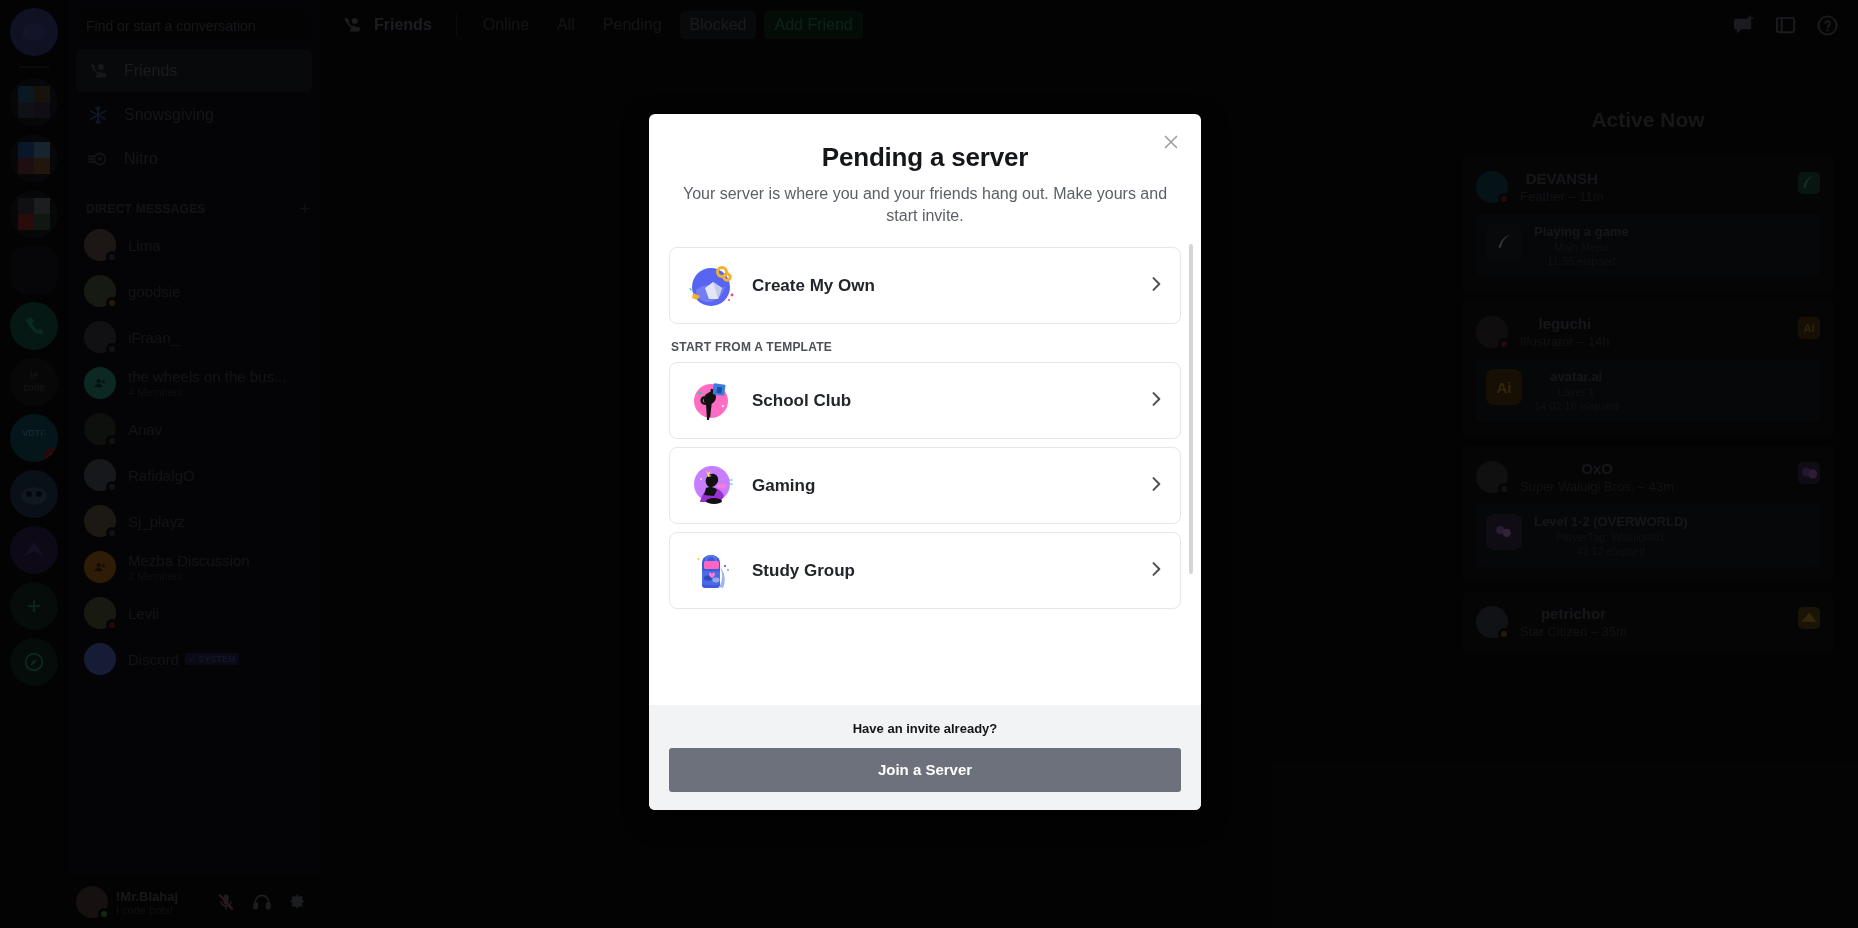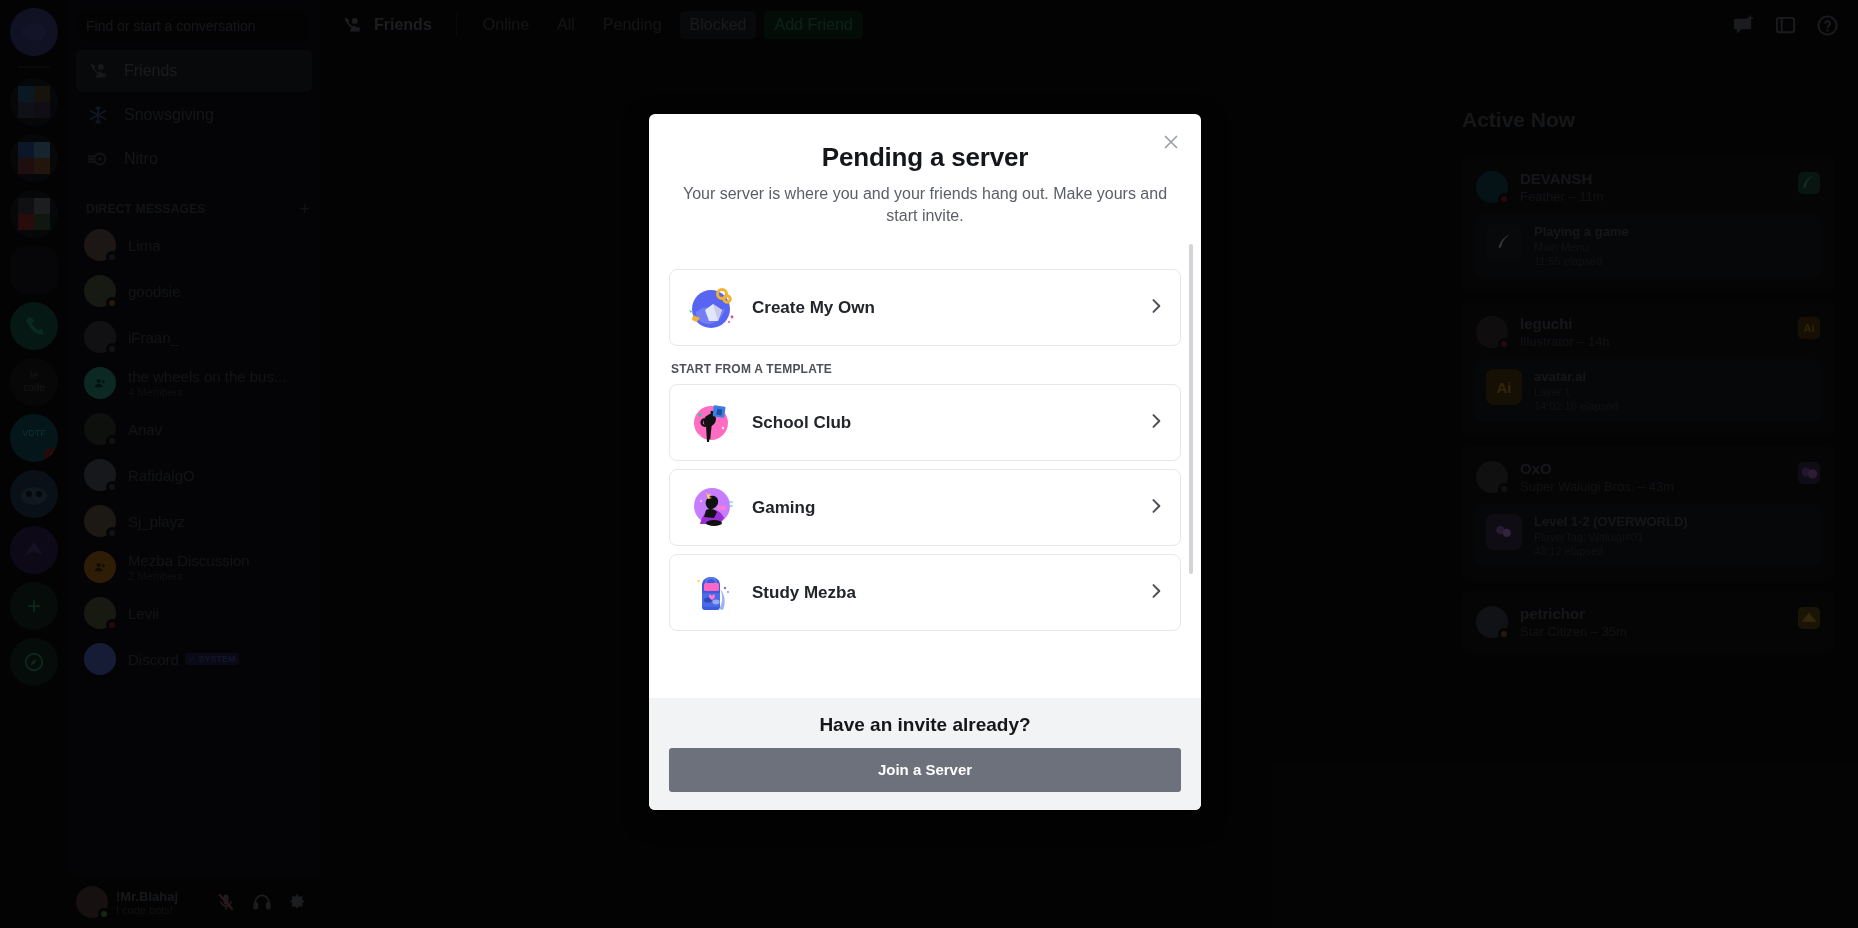--- a/index.html
+++ b/index.html
@@ -78,21 +78,21 @@
   .main { flex: 1; display: flex; flex-direction: column; min-width: 0; }
   .topbar { height: 50px; display: flex; align-items: center; padding: 0 12px; gap: 8px; }
   .tb-title { display: flex; align-items: center; gap: 10px; padding: 0 8px; }
   .tb-title .lbl { font-size: 16px; font-weight: 700; color: #4a4d54; }
   .tb-div { width: 1px; height: 24px; background: #1b1c20; margin: 0 8px; }
   .tb-tab { font-size: 16px; color: #34363c; padding: 5px 10px; border-radius: 5px; }
   .tb-tab.sel { background: #17181c; color: #44464d; }
   .tb-tab.add { background: #0d2117; color: #1f5c3a; }
   .tb-right { margin-left: auto; display: flex; align-items: center; gap: 16px; padding-right: 6px; }
   .tb-ic { width: 26px; height: 26px; display: flex; align-items: center; justify-content: center; }
-  .main-body { flex: 1; display: flex; min-height: 0; }
+  .main-body { flex: 1; display: flex; min-height: 0; text-align: center; }
   .main-content { flex: 1; }
 
   
   .active-now { width: 420px; padding: 58px 24px 0 24px; }
   .an-title { font-size: 21px; font-weight: 700; color: #3b3d43; margin-bottom: 24px; }
   .an-card { background: #0e0f12; border-radius: 8px; padding: 14px; margin-bottom: 10px; position: relative; }
   .an-user { display: flex; align-items: center; gap: 12px; }
   .an-user .av { width: 32px; height: 32px; }
   .an-user .av .st { border-color: #0e0f12; }
   .an-name { font-size: 15px; font-weight: 700; color: #3a3c43; line-height: 1.2; }
@@ -131,21 +131,21 @@
     font-size: 12px; font-weight: 700; letter-spacing: .02em; color: #4e5058;
     margin: 16px 0 8px 2px;
   }
   .scrollbar {
     position: absolute; right: 8px; top: 8px; width: 4px; height: 330px;
     background: #d2d4d8; border-radius: 2px;
   }
   .modal-foot {
     background: #f2f3f5; padding: 16px 20px 18px; text-align: center; flex: 0 0 auto;
   }
-  .foot-title { font-size: 19px; font-weight: 700; color: #14161a; margin-bottom: 12px; }
+  .foot-title { font-size: 13px; font-weight: 700; color: #14161a; margin-bottom: 12px; }
   .join-btn {
     display: block; width: 100%; height: 44px; border-radius: 3px; border: none;
     background: #6d717b; color: #fff; font-size: 15px; font-weight: 600;
     font-family: "Liberation Sans", sans-serif; line-height: 44px;
   }
 </style>
 </head>
 <body>
 
 <div class="app">
@@ -574,21 +574,21 @@
       <div class="modal-close">
         <svg viewBox="0 0 24 24" width="22" height="22" stroke="#9a9da3" stroke-width="1.8" stroke-linecap="round">
             <path d="M6 6l12 12M18 6L6 18"></path>
           </svg>
       </div>
     </div>
 
     <div class="modal-scroll">
       <div class="scrollbar"></div>
 
-      <div class="opt" style="margin-top:33px">
+      <div class="opt" style="margin-top:11px">
         <span class="art">
           <svg viewBox="0 0 52 52" width="52" height="52">
             <circle cx="25" cy="27" r="19" fill="#5865f2"></circle>
             <path d="M10 30c6-5 12-6 18-3 4 2 8 2 11-1-1 9-9 16-17 16-7 0-12-5-12-12z" fill="#8a93f5" opacity=".55"></path>
             <path d="M19 28l8-6 9 6-4 11h-9z" fill="#e3e5f8"></path>
             <path d="M27 22l9 6-4 11z" fill="#c7cbe8"></path>
             <circle cx="36" cy="12" r="4.5" fill="none" stroke="#f0b232" stroke-width="3"></circle>
             <circle cx="41" cy="17" r="3.2" fill="none" stroke="#f0b232" stroke-width="3"></circle>
             <path d="M7 33l7 3-3 4-5-2z" fill="#f0b232"></path>
             <path d="M3 28l3 1-1 2z" fill="#23d18b"></path>
@@ -659,21 +659,21 @@
             <path d="M16 26h18v11a3 3 0 01-3 3H19a3 3 0 01-3-3z" fill="#4a6ae8"></path>
             <ellipse cx="22" cy="33" rx="4" ry="2.6" fill="#2e49b8"></ellipse>
             <ellipse cx="30" cy="35" rx="3.6" ry="2.4" fill="#9aa8e8"></ellipse>
             <path d="M26 29c1-2 3-2 3 0s-1.5 3-3 4c-1.5-1-3-2-3-4s2-2 3 0z" fill="#ff7ad1"></path>
             <path d="M34 22c3 6 3 14-1 20l4 1c3-7 2-16-3-21z" fill="#9bb4f5"></path>
             <path d="M11 14l1.4 1.4L14 14l-1.6-1.4z" fill="#ffd84d"></path>
             <circle cx="39" cy="21" r="1.1" fill="#3b5bdb"></circle>
             <circle cx="42" cy="25" r=".9" fill="#6e8bf0"></circle>
           </svg>
         </span>
-        <span class="nm">Study Mezba</span>
+        <span class="nm">Study Group</span>
         <span class="chev">
           <svg viewBox="0 0 24 24" width="20" height="20" fill="none" stroke="#4e5058" stroke-width="2.4" stroke-linecap="round" stroke-linejoin="round">
               <path d="M9 5l7 7-7 7"></path>
             </svg>
         </span>
       </div>
     </div>
 
     <div class="modal-foot">
       <div class="foot-title">Have an invite already?</div>

